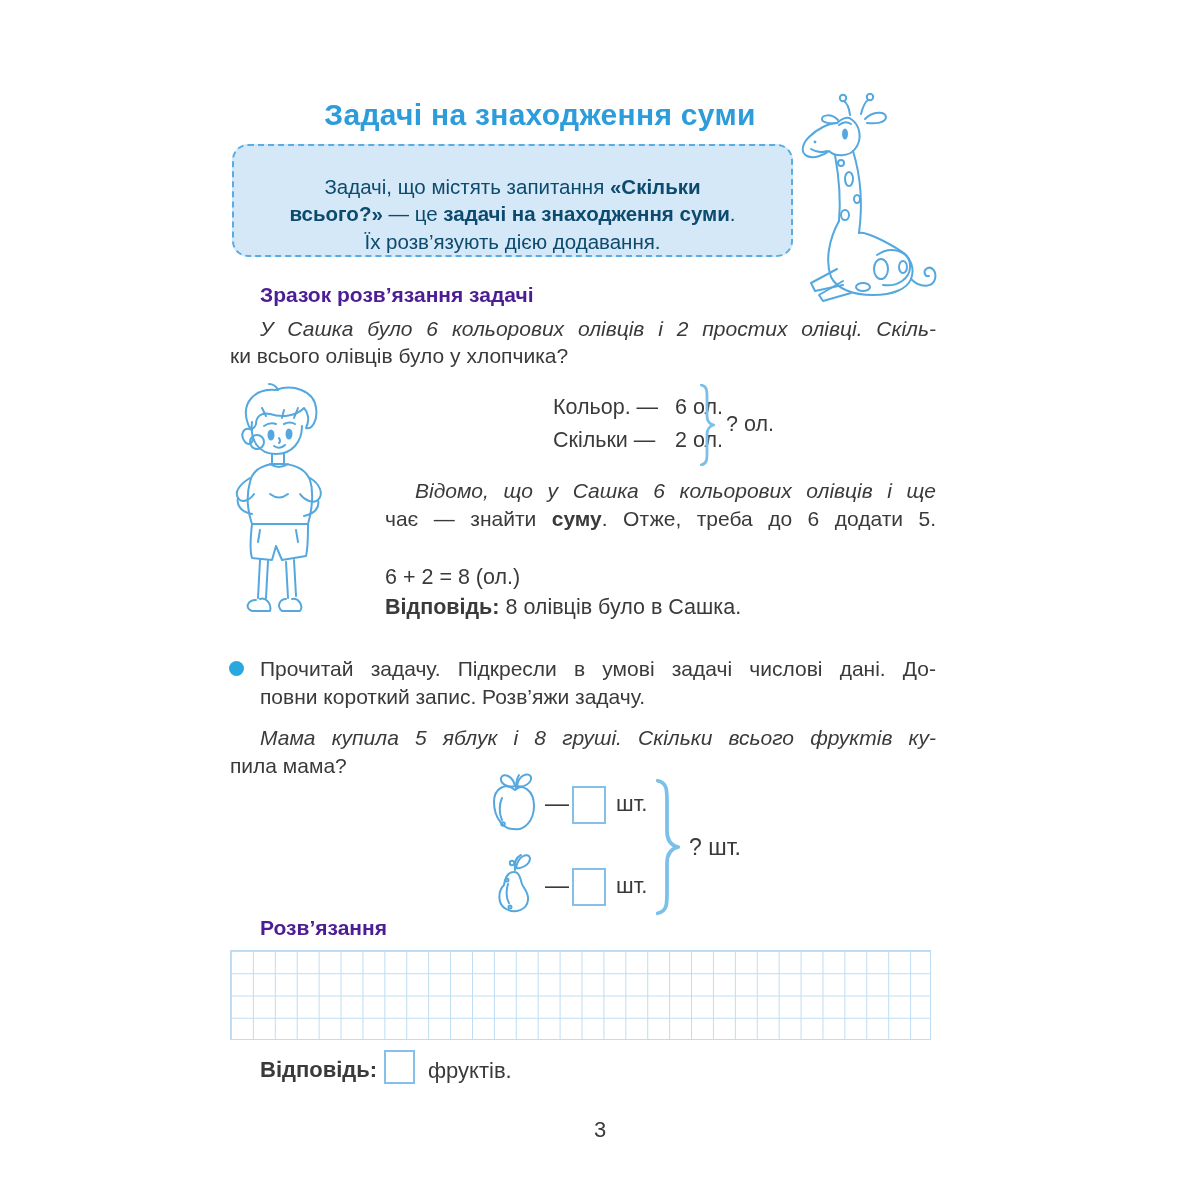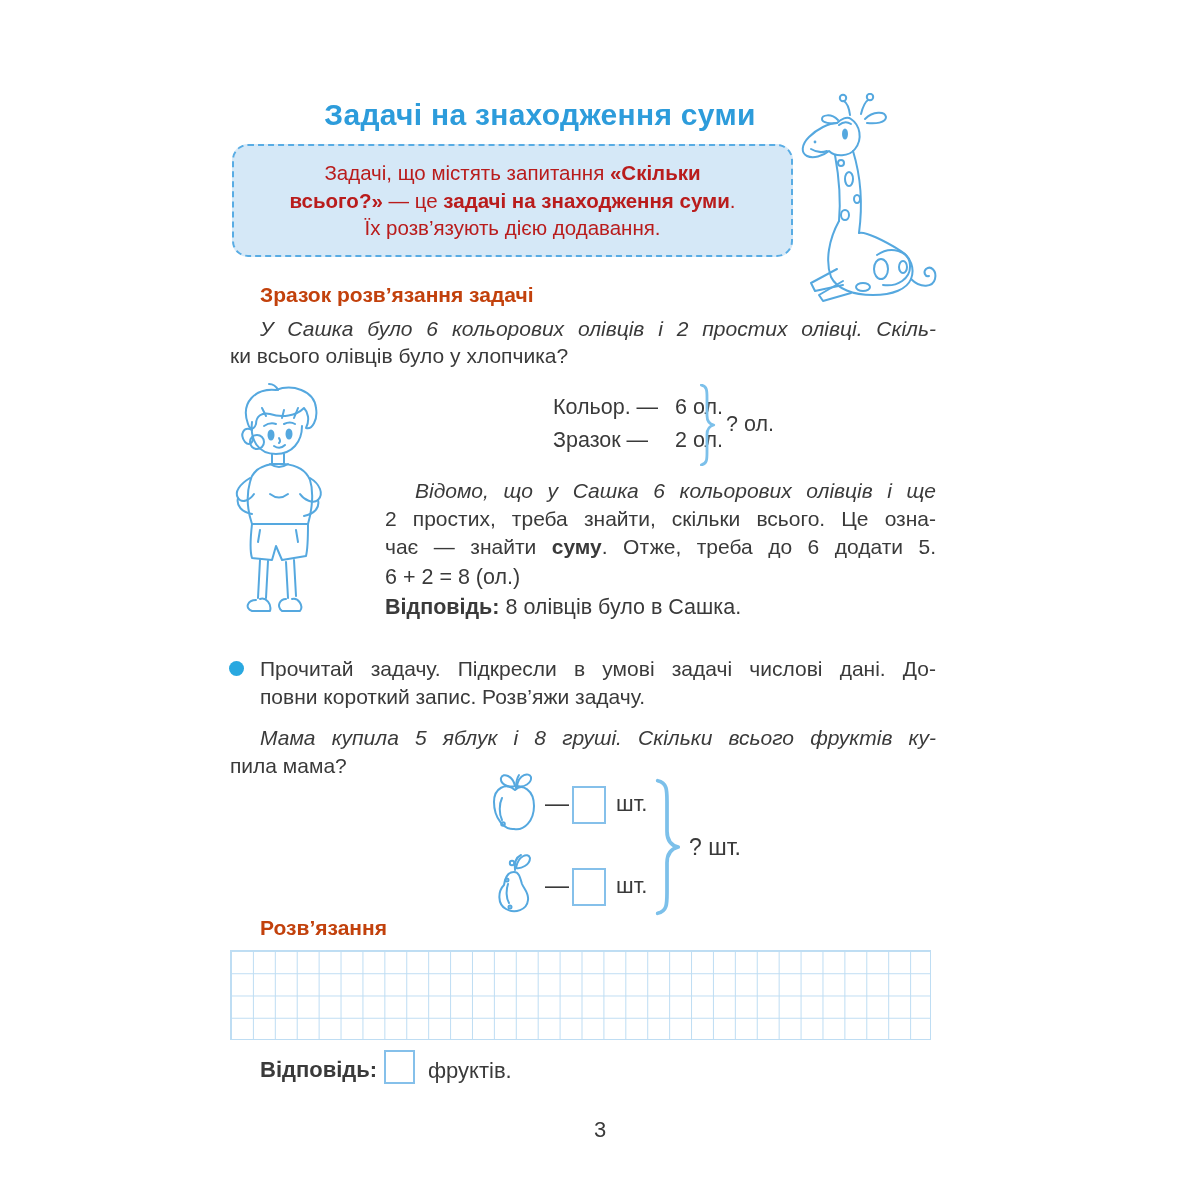--- a/index.html
+++ b/index.html
@@ -10,23 +10,23 @@
   html,body{background:#fff;}
   body{font-family:"Liberation Sans",sans-serif;color:var(--text);}
   .page{position:relative;width:1200px;height:1200px;background:#fff;overflow:hidden;}
   .abs{position:absolute;}
   .b{font-weight:700;}
   .t{font-size:21px;line-height:27px;color:var(--text);}
   .jl{text-align:justify;text-align-last:justify;}
   .indent{padding-left:30px;font-style:italic;}
   .page-title{font-size:30px;font-weight:700;color:var(--accent);text-align:center;letter-spacing:.3px;}
   .info-box{background:var(--box_fill);border:2px dashed var(--box_border);border-radius:16px;
-            display:flex;flex-direction:column;justify-content:center;align-items:center;
-            font-size:20.5px;line-height:27.5px;color:#b91c1c;text-align:center;}
-  .h2{font-size:21px;font-weight:700;color:#c2410c;}
+            display:flex;flex-direction:column;justify-content:flex-end;align-items:center;
+            font-size:20.5px;line-height:27.5px;color:#0c4a6e;text-align:center;}
+  .h2{font-size:21px;font-weight:700;color:#4c1d95;}
   .sr-row{display:flex;font-size:21.5px;line-height:33px;}
   .sr-label{width:122px;}
   svg{display:block;color:var(--art);}
   .brace-svg{color:var(--brace);}
   .fill-box{background:#fff;border:2px solid var(--box_line);}
   .bullet{width:15px;height:15px;border-radius:50%;background:var(--bullet);}
   .grid-area{border:1px solid var(--grid);
     background-image:linear-gradient(to right,var(--grid) 1px,transparent 1px),
                      linear-gradient(to bottom,var(--grid) 1px,transparent 1px);
     background-size:21.91px 22.25px;}
@@ -107,32 +107,31 @@
     <path d="M30,218 C22,218 18,226 26,229 L44,229 C46,222 40,215 34,217"></path>
     <path d="M60,217 C54,217 50,224 56,229 L74,229 C78,224 72,215 66,217"></path>
   </svg>
 
   <div class="abs" style="left:505px;top:391px;margin-left:48px;">
     <div class="sr-row">
       <span class="sr-label">Кольор. —</span>
       <span>6 ол.</span>
     </div>
     <div class="sr-row">
-      <span class="sr-label">Зразок —</span>
+      <span class="sr-label">Скільки —</span>
       <span>2 ол.</span>
     </div>
   </div>
   <svg class="abs brace-svg" style="left:694px;top:384px;" width="26" height="82" viewBox="0 0 30 146" fill="none" stroke="currentColor" stroke-width="5" stroke-linecap="round" stroke-linejoin="round">
     <path d="M5,2 C15,4 15,12 15,24 L15,56 C15,66 19,71 27,73 C19,75 15,80 15,90 L15,122 C15,134 15,142 5,144"></path>
   </svg>
   <div class="abs" style="left:726px;top:412px;font-size:21.5px;text-align:right;">? ол.</div>
 
   <div class="abs t" style="left:385px;top:477px;width:551px;line-height:28px;">
     <div class="jl indent"><span>Відомо, що у Сашка 6 кольорових олівців і ще</span></div>
-    <div class="jl"><span>2 простих, треба знайти, скільки всього. Це озна-</span></div>
     <div class="jl"><span>чає — знайти </span><span style="font-weight: 700;">суму</span><span>. Отже, треба до 6 додати 5.</span></div>
   </div>
 
   <div class="abs eq" style="left:385px;top:565px;">6 + 2 = 8 (ол.)</div>
 
   <div class="abs" style="left:385px;top:595px;font-size:21.5px;"><span style="font-weight: 700;">Відповідь:</span><span> 8 олівців було в Сашка.</span></div>
 
   <div class="abs bullet" style="left:229px;top:661px;"></div>
   <div class="abs t" style="left:260px;top:655px;width:676px;line-height:28px;">
     <div class="jl">Прочитай задачу. Підкресли в умові задачі числові дані. До-</div>

